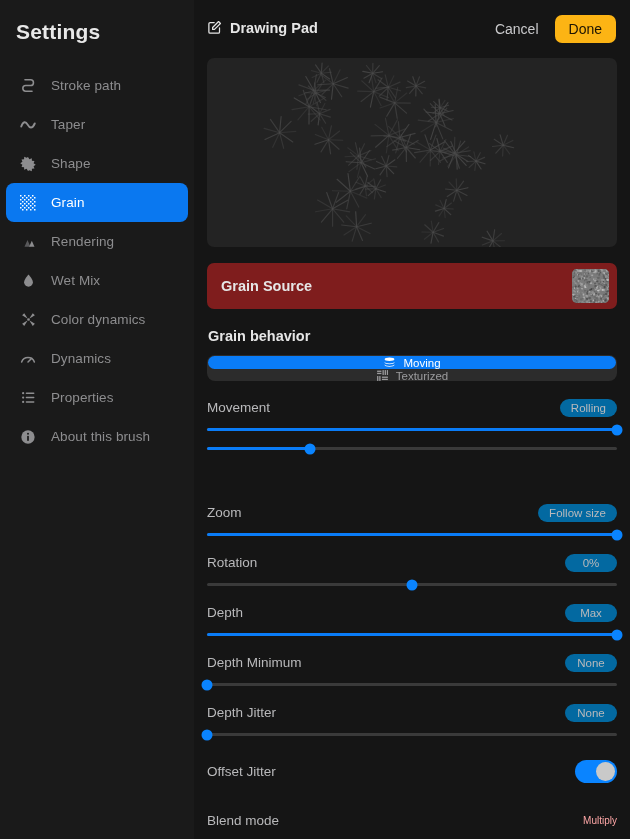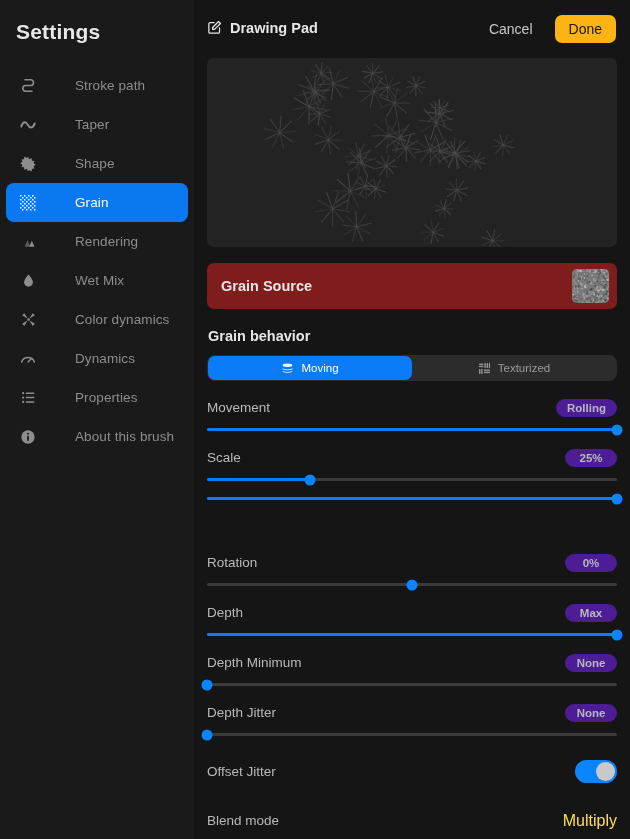--- a/index.html
+++ b/index.html
@@ -29,37 +29,37 @@
     border-radius: 8px; padding-left: 11px;
     cursor: pointer;
   }
   .nav-item.active { background: #0a78f0; }
   .nav-icon {
     width: 22px; height: 22px;
     display: flex; align-items: center; justify-content: center;
     margin-right: 12px; flex: 0 0 22px;
   }
   .nav-icon svg { display: block; }
-  .nav-label { font-size: 13.5px; color: #8d8d8f; letter-spacing: .1px; margin-left: 24px; }
+  .nav-label { font-size: 13.5px; color: #8d8d8f; letter-spacing: .1px; }
   .nav-item.active .nav-label { color: #ffffff; }
 
   
   .main {
     flex: 1 1 auto; height: 839px;
     background: #151515;
     position: relative; overflow: hidden;
   }
 
   .topbar {
     height: 58px; display: flex; align-items: center;
     padding: 0 14px 0 13px;
   }
   .topbar-left { display: flex; align-items: flex-start; gap: 8px; }
   .pad-title { font-size: 14.5px; font-weight: bold; color: #e6e6e6; }
-  .topbar-right { margin-left: auto; display: flex; gap: 20px; }
+  .topbar-right { margin-left: auto; display: flex; gap: 14px; }
   .cancel-btn {
     font-size: 14px; color: #c9c9cb; background: none;
     border: none; cursor: pointer; font-family: inherit; padding: 4px 2px;
   }
   .done-btn {
     font-size: 14px; color: #1d1403; font-weight: normal;
     background: #fcb414; border: none; border-radius: 7px;
     padding: 6px 14px; cursor: pointer; font-family: inherit;
   }
 
@@ -87,45 +87,45 @@
   .grain-thumb svg { display: block; }
 
   
   .section-title {
     font-size: 14.5px; font-weight: bold; color: #e6e6e6;
     margin: 19px 0 11px 14px;
   }
   .segmented {
     margin: 0 13px; height: 26px;
     background: #2c2c2c; border-radius: 8px;
-    display: flex; padding: 1px; position: relative;
+    display: flex; padding: 1px; position: relative; flex-direction: column;
   }
   .seg {
     flex: 1 1 50%; display: flex; align-items: center; justify-content: center;
     gap: 7px; border-radius: 7px; cursor: pointer;
   }
   .seg.active { background: #0a7cf7; }
   .seg-label { font-size: 11.5px; color: #9b9b9d; }
   .seg.active .seg-label { color: #fff; }
   .seg-icon { display: flex; align-items: center; }
 
   
   .rows { margin-top: 11px; }
   .row { padding: 0 13px; height: 50px; position: relative; }
   .row-head {
     display: flex; align-items: center; height: 31px; gap: 8px;
   }
   .row-label { font-size: 13.5px; color: #b9b9bb; }
   .pill {
-    margin-left: auto; background: #4c1d95; border-radius: 11px;
+    margin-left: auto; background: #0369a1; border-radius: 11px;
     padding: 3px 11px; font-size: 11.5px; color: #b9b9bb;
-    min-width: 52px; text-align: center; cursor: pointer; font-weight: bold;
+    min-width: 52px; text-align: center; cursor: pointer;
   }
   .value-plain {
-    margin-left: auto; font-size: 16px; color: #fde047; cursor: pointer;
+    margin-left: auto; font-size: 10px; color: #fca5a5; cursor: pointer;
   }
   .track {
     position: relative; height: 3px; background: #3a3a3a;
     border-radius: 2px; margin-top: 5px;
   }
   .fill { position: absolute; left: 0; top: 0; height: 3px; background: #0a7cf7; border-radius: 2px; }
   .thumb {
     position: absolute; top: 50%; width: 11px; height: 11px;
     background: #0a84ff; border-radius: 50%; transform: translate(-50%, -50%);
     cursor: pointer;
@@ -1155,30 +1155,30 @@
           <div class="row-head">
             <span class="row-label">Movement</span>
             <span class="pill">Rolling</span>
           </div>
           <div class="track">
             <div class="fill" style="width:100%"></div>
             <div class="thumb" style="left:100%"></div>
           </div>
         </div>
         <div class="row">
-          <div class="row-head">
-            <span class="row-label">Scale</span>
-            <span class="pill">25%</span>
-          </div>
           <div class="track">
             <div class="fill" style="width:25%"></div>
             <div class="thumb" style="left:25%"></div>
           </div>
         </div>
         <div class="row">
+          <div class="row-head">
+            <span class="row-label">Zoom</span>
+            <span class="pill">Follow size</span>
+          </div>
           <div class="track">
             <div class="fill" style="width:100%"></div>
             <div class="thumb" style="left:100%"></div>
           </div>
         </div>
         <div class="row">
           <div class="row-head">
             <span class="row-label">Rotation</span>
             <span class="pill">0%</span>
           </div>

